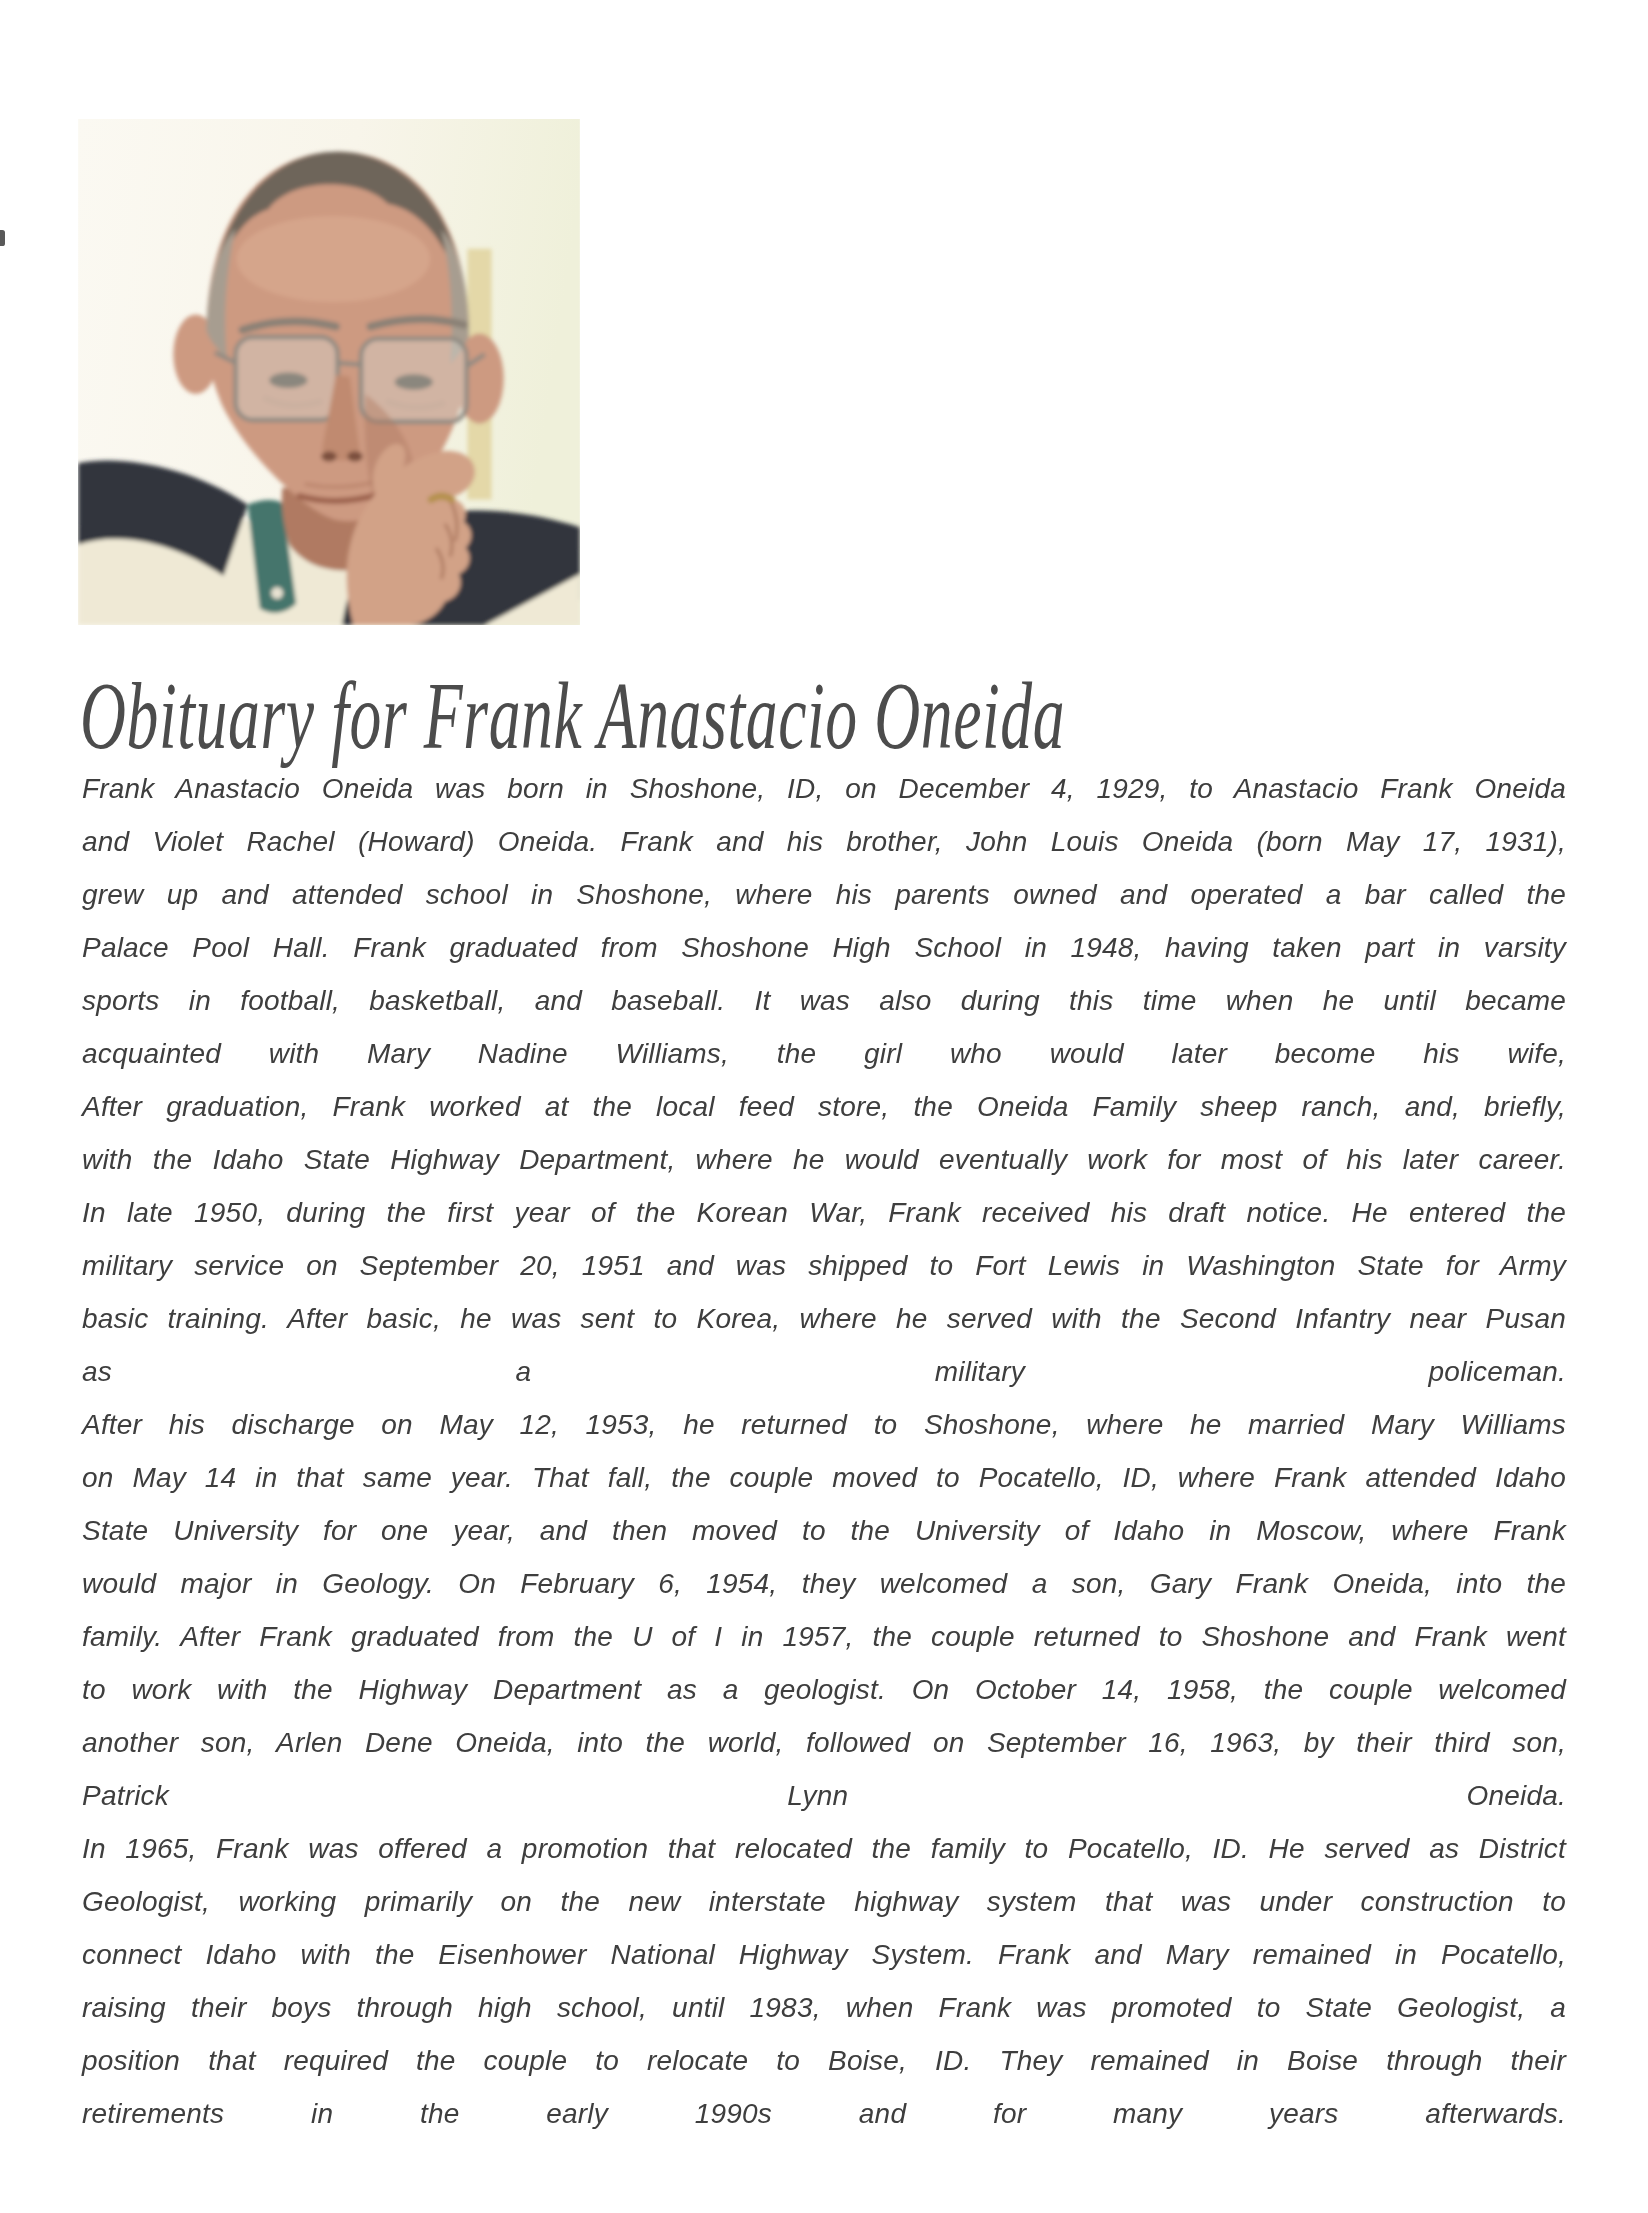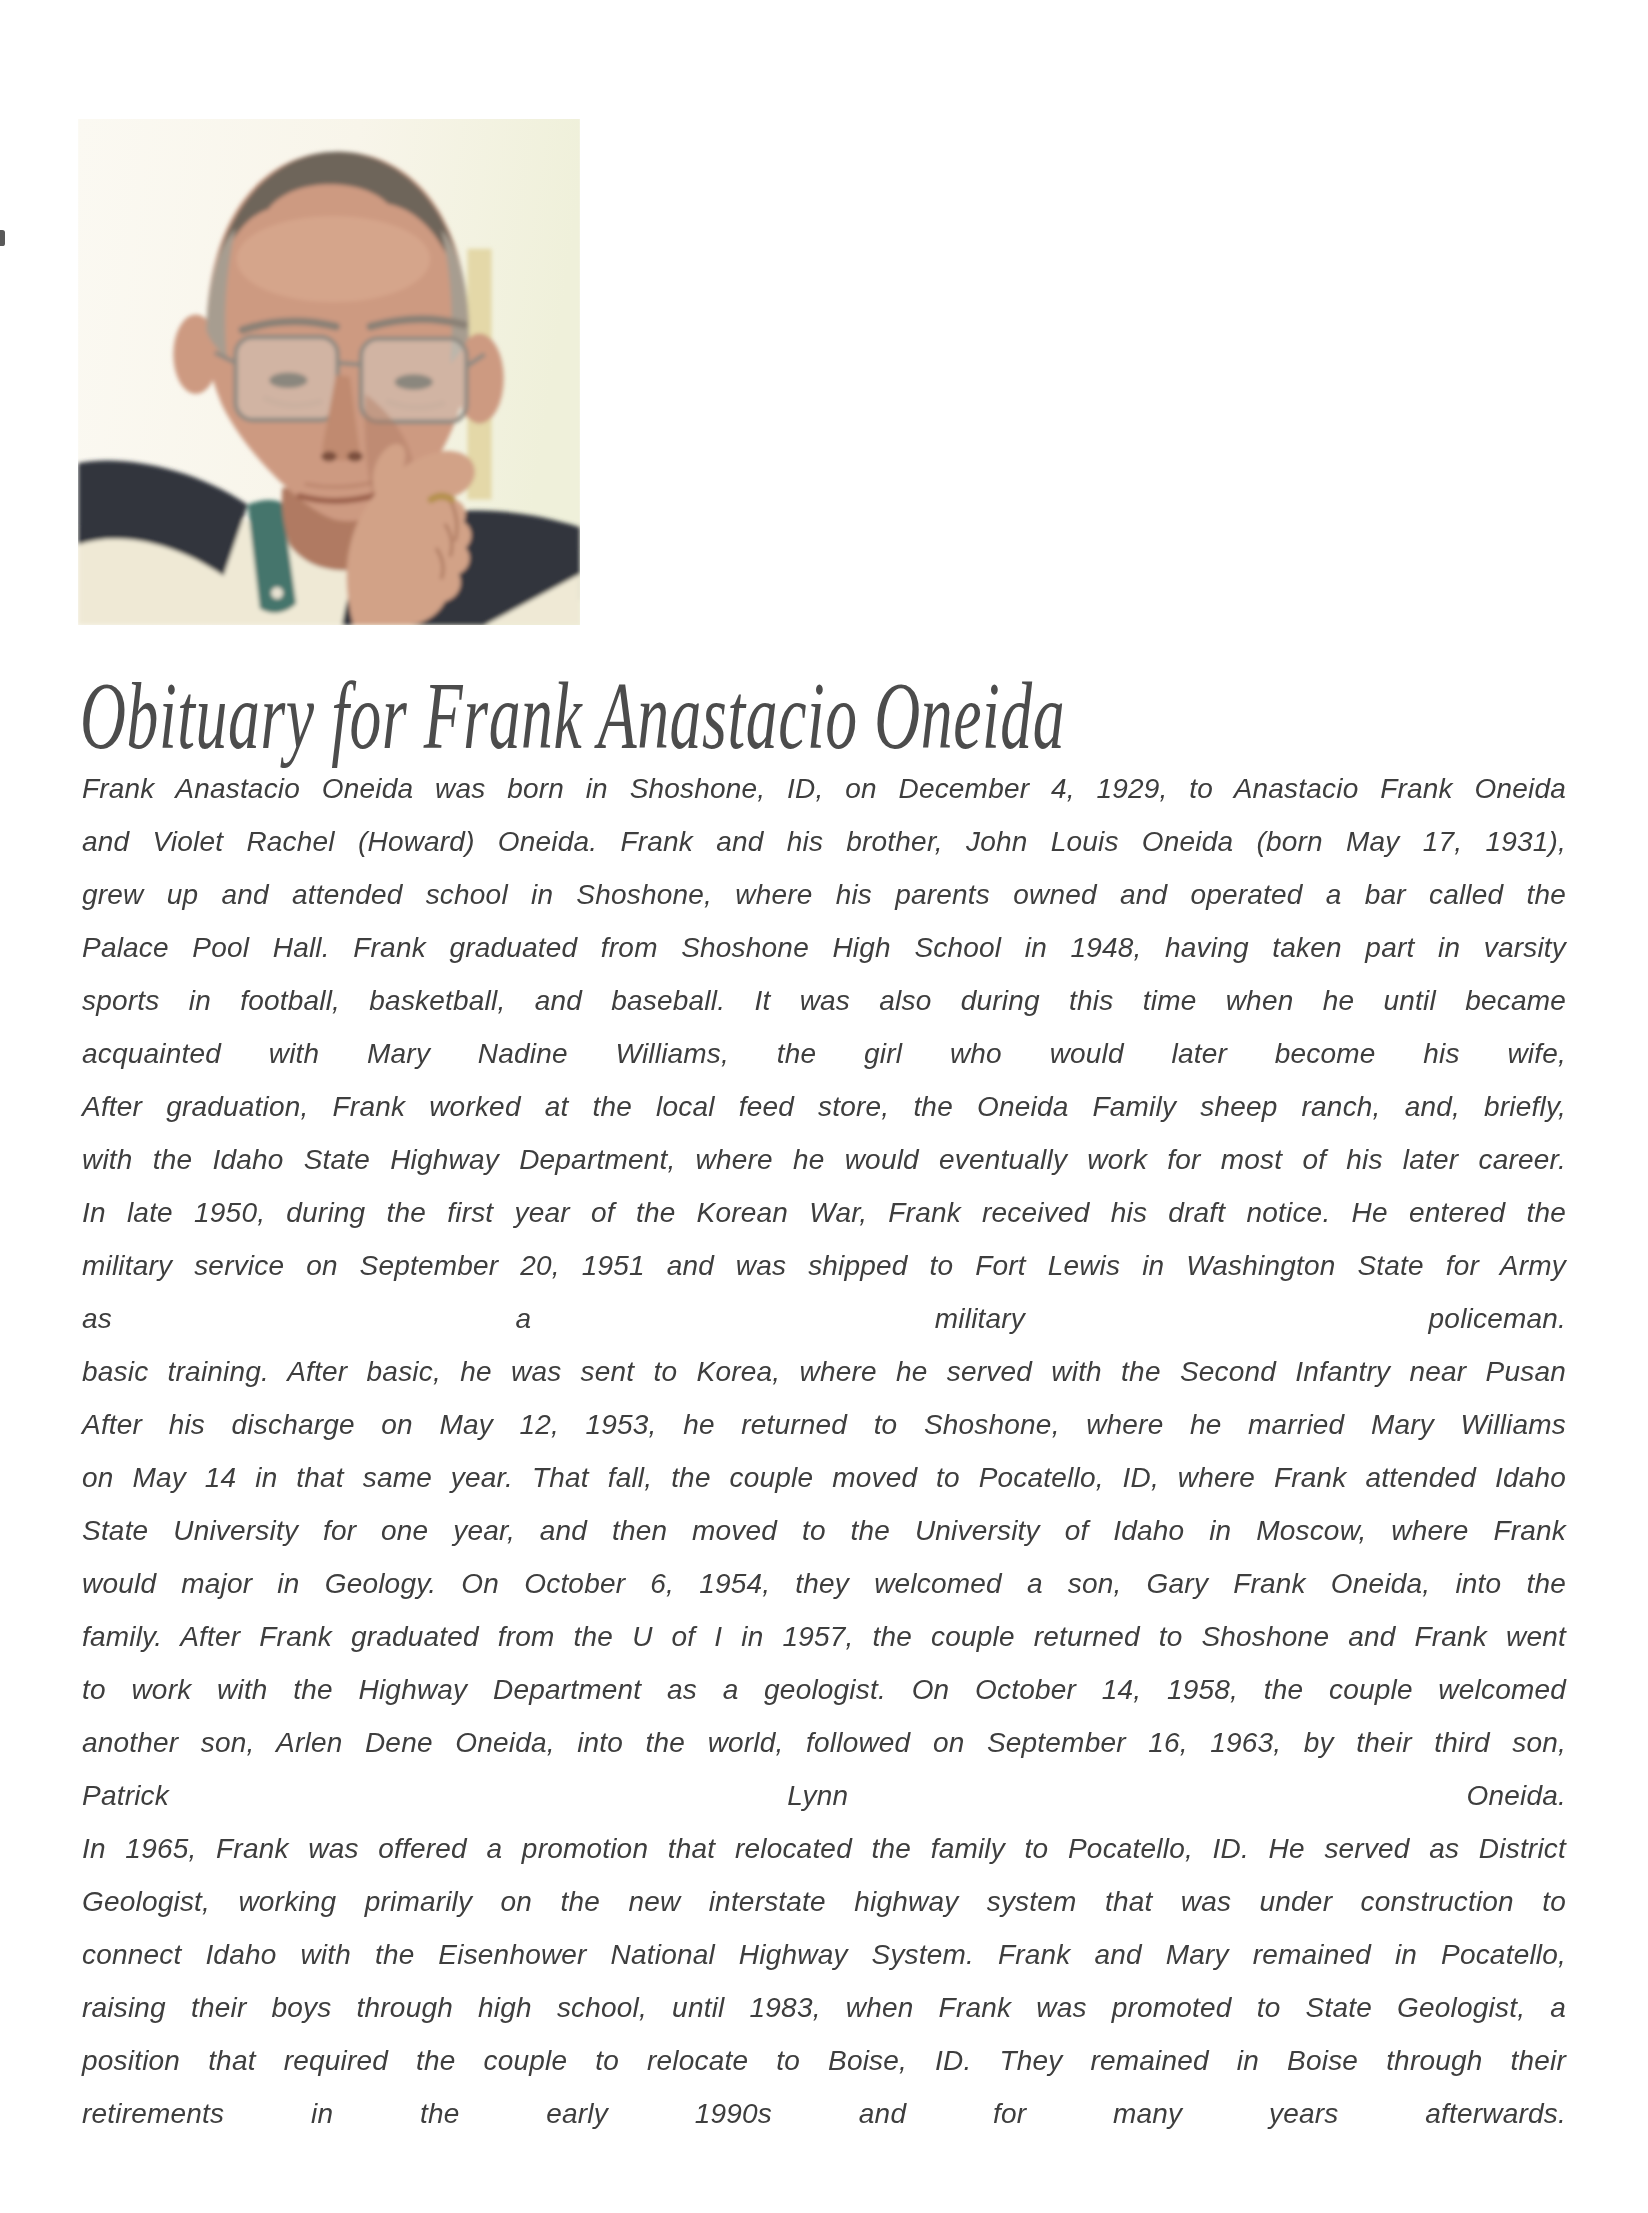--- a/index.html
+++ b/index.html
@@ -158,26 +158,26 @@
     <div class="obit-line">Frank Anastacio Oneida was born in Shoshone, ID, on December 4, 1929, to Anastacio Frank Oneida</div>
     <div class="obit-line">and Violet Rachel (Howard) Oneida. Frank and his brother, John Louis Oneida (born May 17, 1931),</div>
     <div class="obit-line">grew up and attended school in Shoshone, where his parents owned and operated a bar called the</div>
     <div class="obit-line">Palace Pool Hall. Frank graduated from Shoshone High School in 1948, having taken part in varsity</div>
     <div class="obit-line">sports in football, basketball, and baseball. It was also during this time when he until became</div>
     <div class="obit-line">acquainted with Mary Nadine Williams, the girl who would later become his wife,</div>
     <div class="obit-line">After graduation, Frank worked at the local feed store, the Oneida Family sheep ranch, and, briefly,</div>
     <div class="obit-line">with the Idaho State Highway Department, where he would eventually work for most of his later career.</div>
     <div class="obit-line">In late 1950, during the first year of the Korean War, Frank received his draft notice. He entered the</div>
     <div class="obit-line">military service on September 20, 1951 and was shipped to Fort Lewis in Washington State for Army</div>
+    <div class="obit-line">basic training. After basic, he was sent to Korea, where he served with the Second Infantry near Pusan</div>
     <div class="obit-line">as a military policeman.</div>
-    <div class="obit-line">basic training. After basic, he was sent to Korea, where he served with the Second Infantry near Pusan</div>
     <div class="obit-line">After his discharge on May 12, 1953, he returned to Shoshone, where he married Mary Williams</div>
     <div class="obit-line">on May 14 in that same year. That fall, the couple moved to Pocatello, ID, where Frank attended Idaho</div>
     <div class="obit-line">State University for one year, and then moved to the University of Idaho in Moscow, where Frank</div>
-    <div class="obit-line">would major in Geology. On October 6, 1954, they welcomed a son, Gary Frank Oneida, into the</div>
+    <div class="obit-line">would major in Geology. On February 6, 1954, they welcomed a son, Gary Frank Oneida, into the</div>
     <div class="obit-line">family. After Frank graduated from the U of I in 1957, the couple returned to Shoshone and Frank went</div>
     <div class="obit-line">to work with the Highway Department as a geologist. On October 14, 1958, the couple welcomed</div>
     <div class="obit-line">another son, Arlen Dene Oneida, into the world, followed on September 16, 1963, by their third son,</div>
     <div class="obit-line">Patrick Lynn Oneida.</div>
     <div class="obit-line">In 1965, Frank was offered a promotion that relocated the family to Pocatello, ID. He served as District</div>
     <div class="obit-line">Geologist, working primarily on the new interstate highway system that was under construction to</div>
     <div class="obit-line">connect Idaho with the Eisenhower National Highway System. Frank and Mary remained in Pocatello,</div>
     <div class="obit-line">raising their boys through high school, until 1983, when Frank was promoted to State Geologist, a</div>
     <div class="obit-line">position that required the couple to relocate to Boise, ID. They remained in Boise through their</div>
     <div class="obit-line">retirements in the early 1990s and for many years afterwards.</div>

